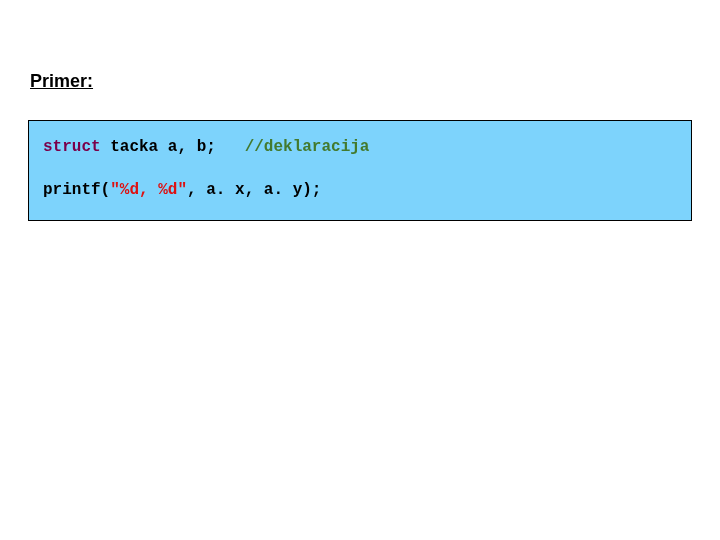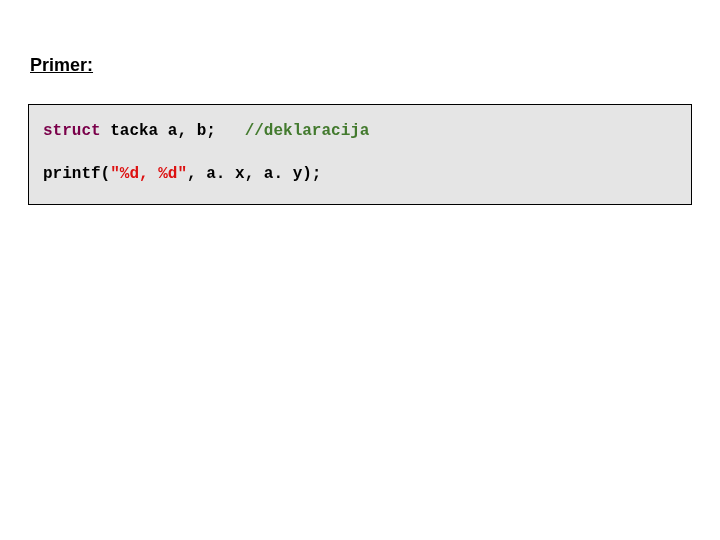--- a/index.html
+++ b/index.html
@@ -10,26 +10,26 @@
     background: #ffffff;
     font-family: Arial, Helvetica, sans-serif;
   }
   .page {
     padding: 55px 28px 0 28px;
   }
   .heading {
     font-size: 18px;
     font-weight: bold;
     text-decoration: underline;
-    margin: 0 0 28px 2px;
+    margin: 16px 0 28px 2px;
     color: #000;
   }
   .code-box {
     border: 1px solid #000;
-    background: #e5e5e5;
+    background: #7dd3fc;
     padding: 16px 14px 18px 14px;
     font-family: "Courier New", Courier, monospace;
     font-size: 16px;
     font-weight: bold;
     color: #000;
     line-height: 1.35;
     white-space: pre;
   }
   .code-line {
     display: block;

